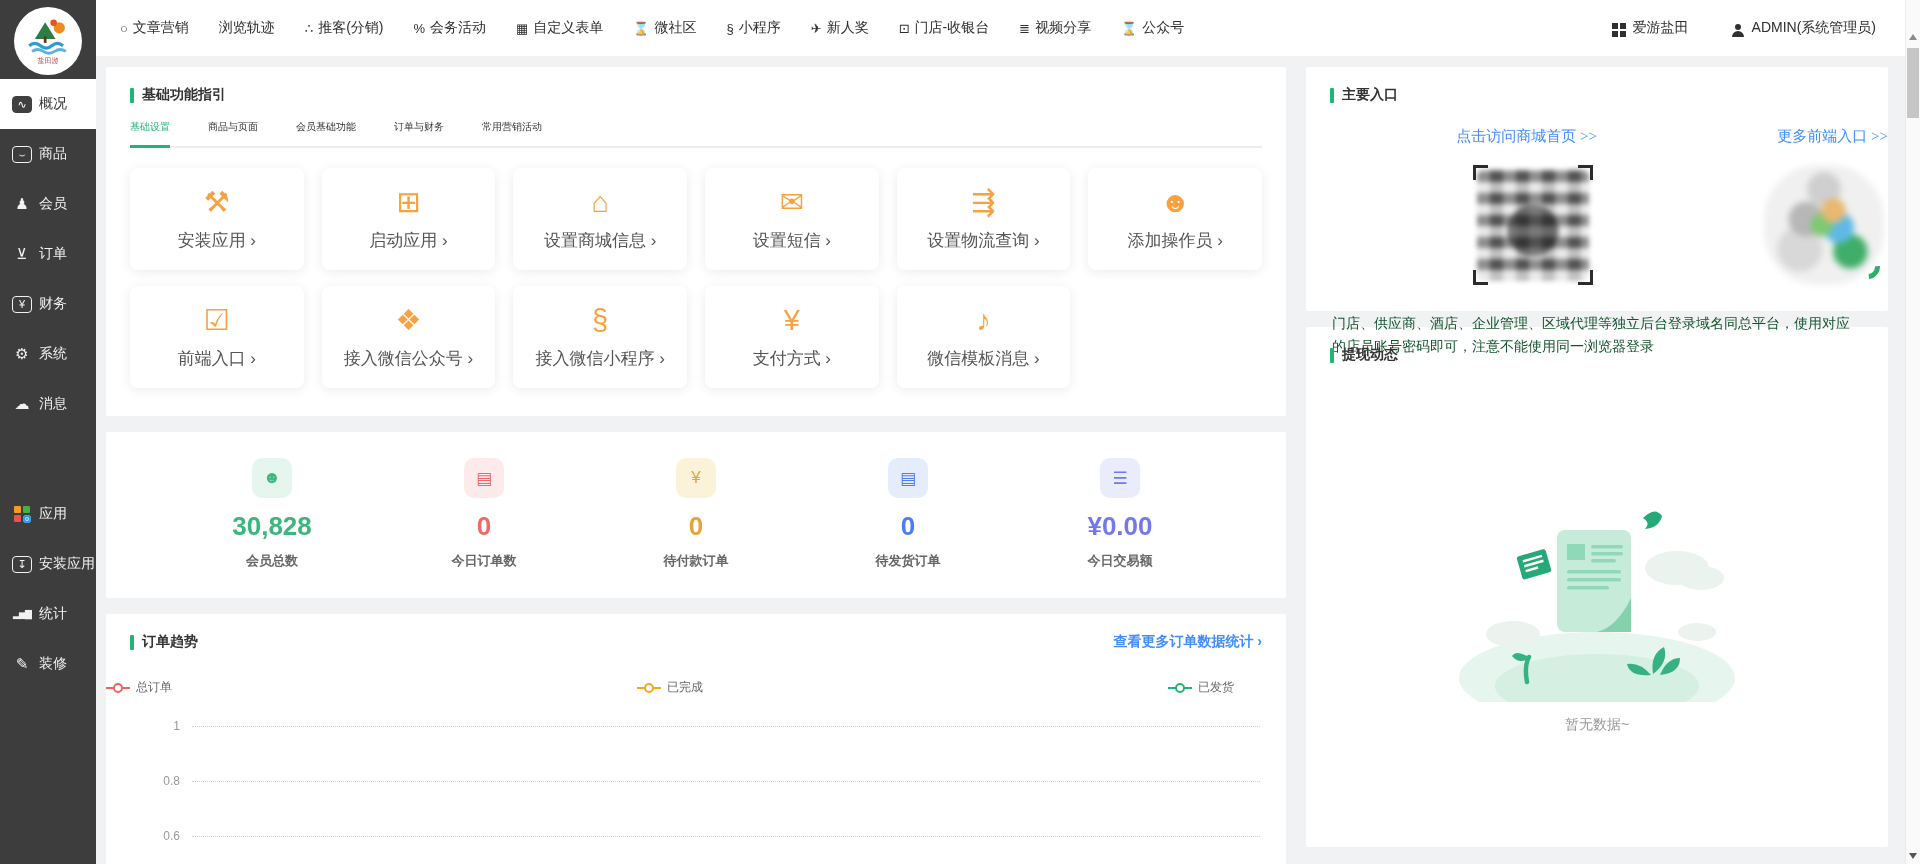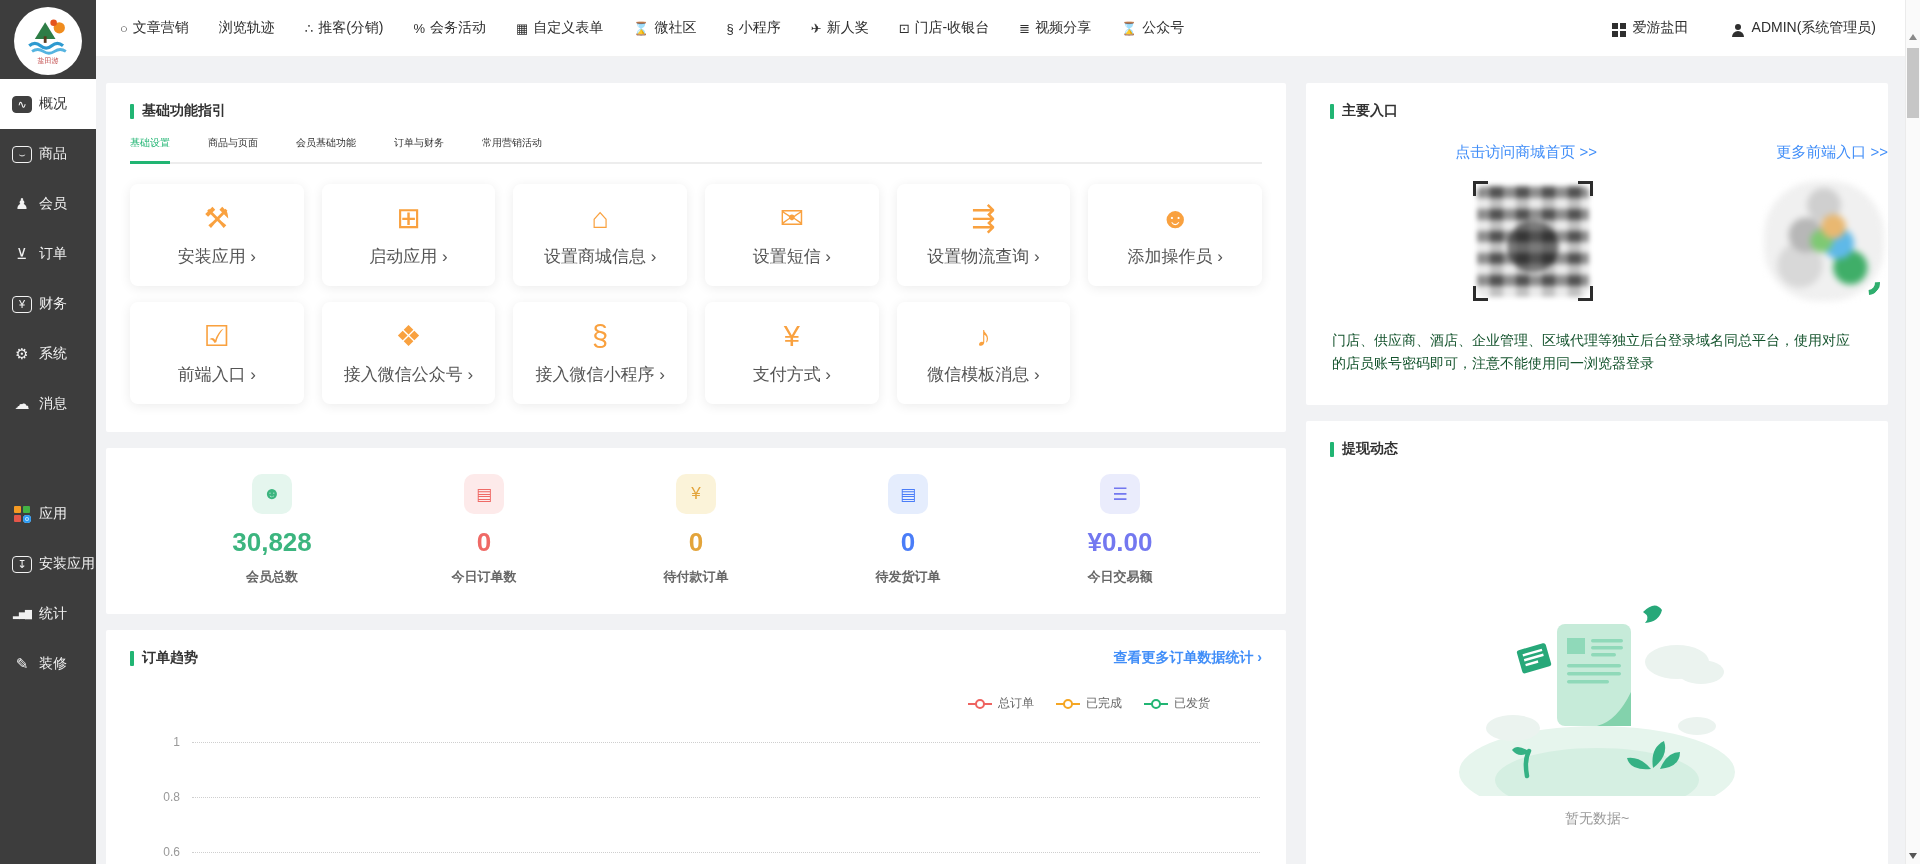--- a/index.html
+++ b/index.html
@@ -34,21 +34,21 @@
   .topbar-right { margin-left:auto; display:flex; align-items:center; gap:42px; font-size:14px; color:#2f2f2f; }
   .tr-item { display:flex; align-items:flex-end; gap:7px; cursor:pointer; }
   .grid-ico { width:14px; height:14px; position:relative; }
   .grid-ico::before { content:""; position:absolute; left:0; top:0; width:6px; height:6px; background:#2f2f2f;
     box-shadow:8px 0 0 #2f2f2f, 0 8px 0 #2f2f2f, 8px 8px 0 #2f2f2f; }
   .user-ico { width:14px; height:13px; position:relative; }
   .user-ico::before { content:""; position:absolute; left:4px; top:0; width:6px; height:6px; border-radius:50%; background:#2f2f2f; }
   .user-ico::after { content:""; position:absolute; left:1px; bottom:0; width:12px; height:6px; border-radius:6px 6px 0 0; background:#2f2f2f; }
 
   
-  .page { position:absolute; left:96px; top:57px; right:0; bottom:0; background:#f1f2f4;margin-top:16px; }
+  .page { position:absolute; left:96px; top:57px; right:0; bottom:0; background:#f1f2f4; }
   .main-col { position:absolute; left:10px; top:10px; width:1180px; }
   .right-col { position:absolute; left:1210px; top:10px; width:582px; }
   .panel { background:#fff; border-radius:2px; margin-bottom:16px; }
   .panel-head { display:flex; align-items:center; padding:19px 24px 0; }
   .head-bar { width:4px; height:15px; background:#21b573; margin-right:8px; border-radius:1px; }
   .panel-title { font-size:14px; font-weight:bold; color:#333; }
 
   
   .tabs { display:flex; gap:38px; margin:16px 24px 0; box-shadow:inset 0 -2px 0 #ededed; }
   .tab { font-size:10px; color:#333; padding-bottom:11px; border-bottom:3px solid transparent; cursor:pointer; }
@@ -63,32 +63,32 @@
   .stats { display:flex; padding:26px 60px 28px; }
   .stat { flex:1; text-align:center; }
   .sico { width:40px; height:40px; border-radius:10px; margin:0 auto; display:flex; align-items:center; justify-content:center; font-size:17px; }
   .sval { font-size:26px; font-weight:bold; margin:13px 0 10px; }
   .slabel { font-size:13px; color:#666;font-weight:bold; }
 
   
   .trend { height:420px; position:relative; }
   .trend-head { display:flex; align-items:center; justify-content:space-between; padding:19px 24px 0; }
   .more-link { font-size:14px; font-weight:bold; color:#418ef8; cursor:pointer; }
-  .legend { display:flex; justify-content:flex-end; gap:22px; padding-right:76px; margin-top:28px; }
+  .legend { display:flex; justify-content:space-between; gap:22px; padding-right:52px; margin-top:28px; }
   .legend-item { display:flex; align-items:center; gap:6px; cursor:pointer; }
   .lmark { display:inline-block; width:24px; height:9px; position:relative; }
   .lmark::before { content:""; position:absolute; left:0; right:0; top:3.5px; height:2px; background:currentColor; }
   .lmark::after { content:""; position:absolute; left:50%; top:50%; transform:translate(-50%,-50%);
     width:6px; height:6px; border:2px solid currentColor; border-radius:50%; background:#fff; }
   .llabel { font-size:12px; color:#666; }
   .grid-row { position:absolute; left:86px; right:26px; border-top:1px dotted #cfcfcf; }
   .grid-label { position:absolute; left:-62px; top:-8px; width:50px; text-align:right; font-size:12px; color:#999; border:none; }
 
   
-  .entry { height:322px; }
+  .entry { height:244px;font-family:Liberation Serif, serif; }
   .entry-cols { display:flex; margin-top:23px; }
   .entry-col { flex:1; display:flex; flex-direction:column; align-items:flex-end; }
   .entry-link { font-size:15px; color:#418ef8; cursor:pointer; }
   .qr-box { margin-top:15px; width:128px; height:128px; position:relative; }
   .qr-gray { position:absolute; inset:8px; border-radius:8px; background:#a8a8a8;
     background-image:
       radial-gradient(circle at 50% 55%, rgba(30,30,30,.55) 0 30%, transparent 32%),
       repeating-linear-gradient(0deg, rgba(255,255,255,.55) 0 11px, rgba(20,20,20,.35) 11px 22px),
       repeating-linear-gradient(90deg, rgba(255,255,255,.45) 0 13px, rgba(20,20,20,.35) 13px 26px);
     filter:blur(2.5px); }

